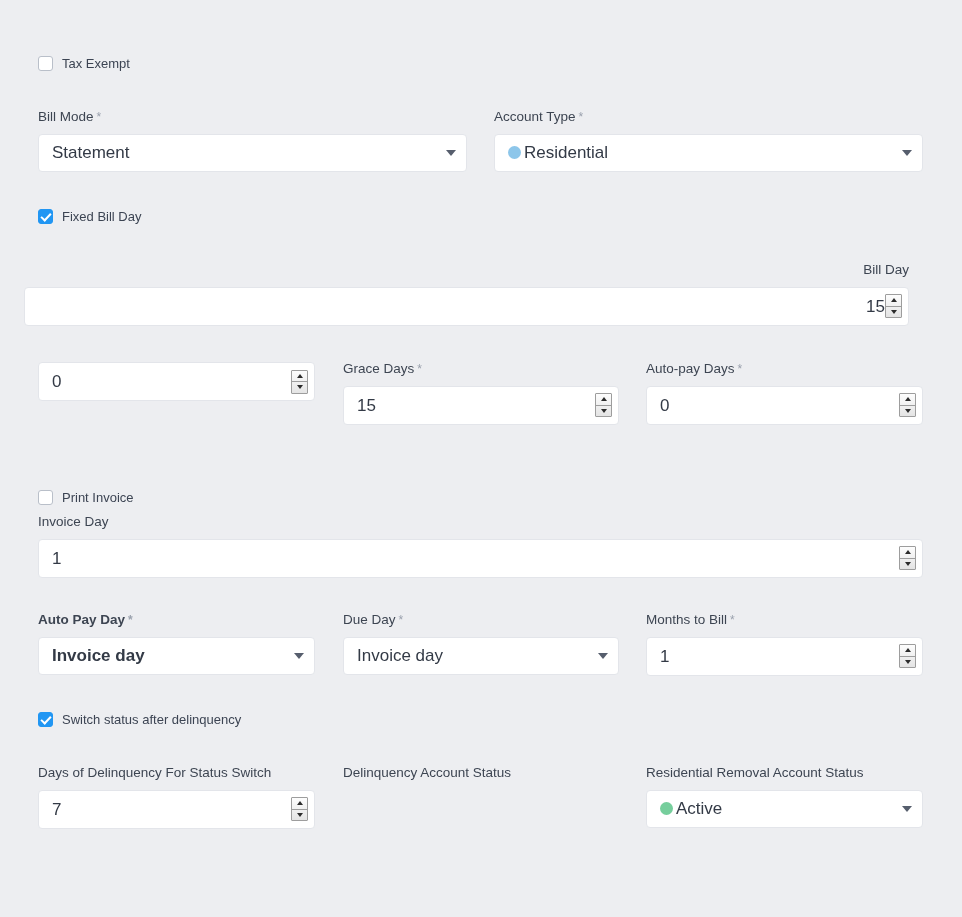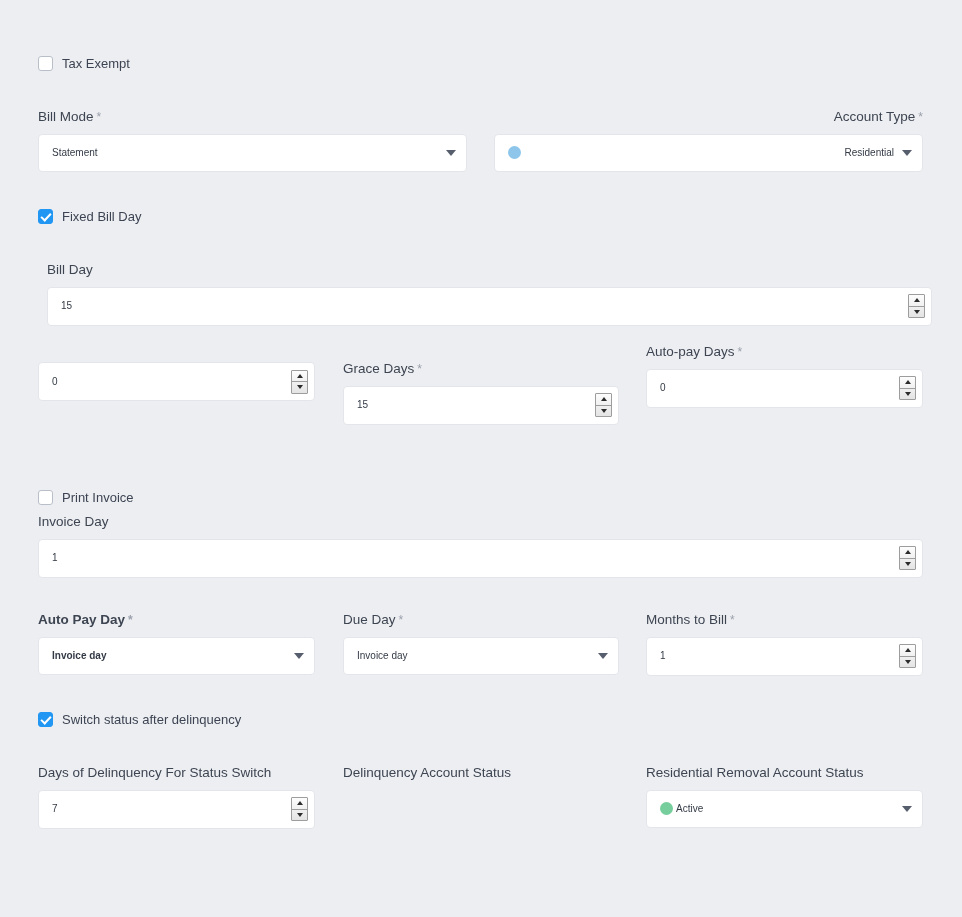--- a/index.html
+++ b/index.html
@@ -93,21 +93,21 @@
   }
   .ctl.num {
     height: 39px;
     padding: 0 6px 0 13px;
   }
   .ctl.sel {
     height: 38px;
     padding: 0 10px 0 13px;
   }
   .val {
-    font-size: 10px;
+    font-size: 17px;
     color: #333a46;
     flex: 1 1 auto;
     line-height: 1;
     white-space: nowrap;
     overflow: hidden;
   }
 
   
   .spinner {
     width: 15px;
@@ -176,39 +176,39 @@
   <div class="field" style="left:38px; top:110px; width:429px;">
     <div class="field-label">
       <span>Bill Mode</span><span class="req">*</span>
     </div>
     <div class="ctl sel">
       <span class="val">Statement</span>
       <span class="caret"></span>
     </div>
   </div>
 
-  <div class="field" style="left:494px; top:110px; width:429px;text-align:right;">
+  <div class="field" style="left:494px; top:110px; width:429px;">
     <div class="field-label">
       <span>Account Type</span><span class="req">*</span>
     </div>
     <div class="ctl sel">
       <span class="sel-with-dot">
         <span class="dot" style="background:#8dc6ea;"></span>
         <span class="val">Residential</span>
       </span>
       <span class="caret"></span>
     </div>
   </div>
 
   <div class="check-row" style="top:209px;">
     <span class="cbox on"></span>
     <span class="check-label">Fixed Bill Day</span>
   </div>
 
-  <div class="field" style="left:47px; top:263px; width:885px;">
+  <div class="field" style="left:24px; top:263px; width:885px;text-align:right;">
     <div class="field-label">Bill Day</div>
     <div class="ctl num">
       <span class="val">15</span>
       <span class="spinner">
         <span class="sp">
             <span class="tri-up"></span>
           </span>
         <span class="sp">
             <span class="tri-dn"></span>
           </span>
@@ -240,21 +240,21 @@
         <span class="sp">
             <span class="tri-up"></span>
           </span>
         <span class="sp">
             <span class="tri-dn"></span>
           </span>
       </span>
     </div>
   </div>
 
-  <div class="field" style="left:646px; top:345px; width:277px;">
+  <div class="field" style="left:646px; top:362px; width:277px;">
     <div class="field-label">
       <span>Auto-pay Days</span><span class="req">*</span>
     </div>
     <div class="ctl num">
       <span class="val">0</span>
       <span class="spinner">
         <span class="sp">
             <span class="tri-up"></span>
           </span>
         <span class="sp">

